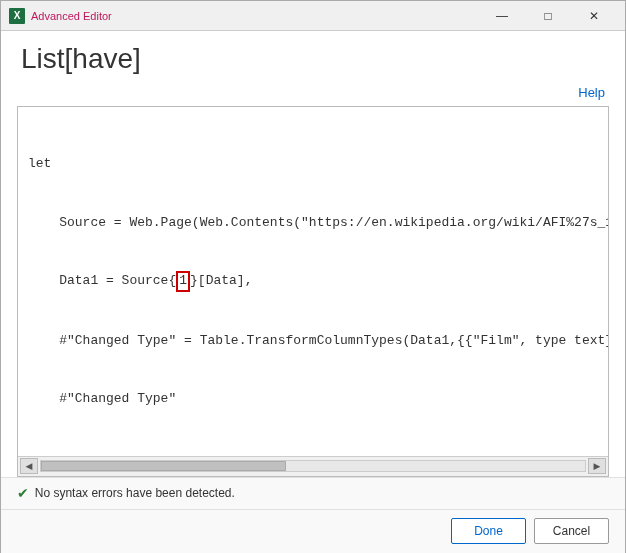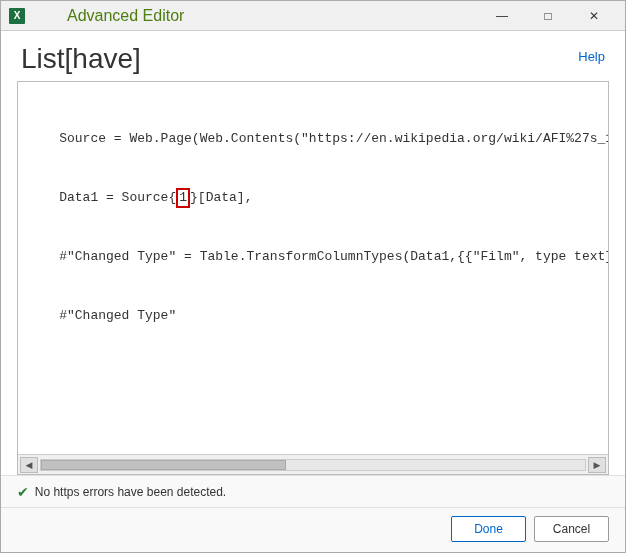--- a/index.html
+++ b/index.html
@@ -50,23 +50,22 @@
       font-size: 10px;
       font-weight: bold;
       display: flex;
       align-items: center;
       justify-content: center;
       border-radius: 1px;
     }
 
     .title-bar-text {
       flex: 1;
-      font-size: 16px;
-      color: #4d7c0f;
-      margin-left: 36px;
+      font-size: 11px;
+      color: #be185d;
     }
 
     .title-bar-controls {
       display: flex;
       gap: 0;
     }
 
     .title-bar-btn {
       width: 46px;
       height: 30px;
@@ -99,20 +98,21 @@
       font-weight: 300;
       color: #333;
     }
 
     .help-link {
       color: #0066cc;
       font-size: 13px;
       cursor: pointer;
       padding-top: 6px;
       text-decoration: none;
+      margin-top: 36px;
     }
 
     .editor-container {
       flex: 1;
       margin: 0 16px;
       border: 1px solid #bbb;
       background: #ffffff;
       overflow: hidden;
       display: flex;
       flex-direction: column;
@@ -255,38 +255,39 @@
 
   <div class="content-area">
 
     <div class="header-row">
       <h1 class="page-title">List[have]</h1>
       <a class="help-link">Help</a>
     </div>
 
     <div class="editor-container">
       <div class="code-area">
+        <span class="code-line">let</span>
         <span class="code-line">    Source = Web.Page(Web.Contents("https://en.wikipedia.org/wiki/AFI%27s_100_Years..</span>
         <span class="code-line">    Data1 = Source{<span class="highlighted-box">1</span>}[Data],</span>
         <span class="code-line">    #"Changed Type" = Table.TransformColumnTypes(Data1,{{"Film", type text}, {"Releas</span>
         <span class="code-line">    #"Changed Type"</span>
       </div>
 
       <div class="scrollbar-area">
         <div class="scroll-arrow">◀</div>
         <div class="scroll-track">
           <div class="scroll-thumb"></div>
         </div>
         <div class="scroll-arrow">▶</div>
       </div>
     </div>
 
     <div class="status-bar">
       <span class="check-icon">✔</span>
-      <span class="status-text">No https errors have been detected.</span>
+      <span class="status-text">No syntax errors have been detected.</span>
     </div>
 
     <div class="footer-buttons">
       <button class="btn btn-done">Done</button>
       <button class="btn btn-cancel">Cancel</button>
     </div>
   </div>
 </div>
 
 </body></html>

